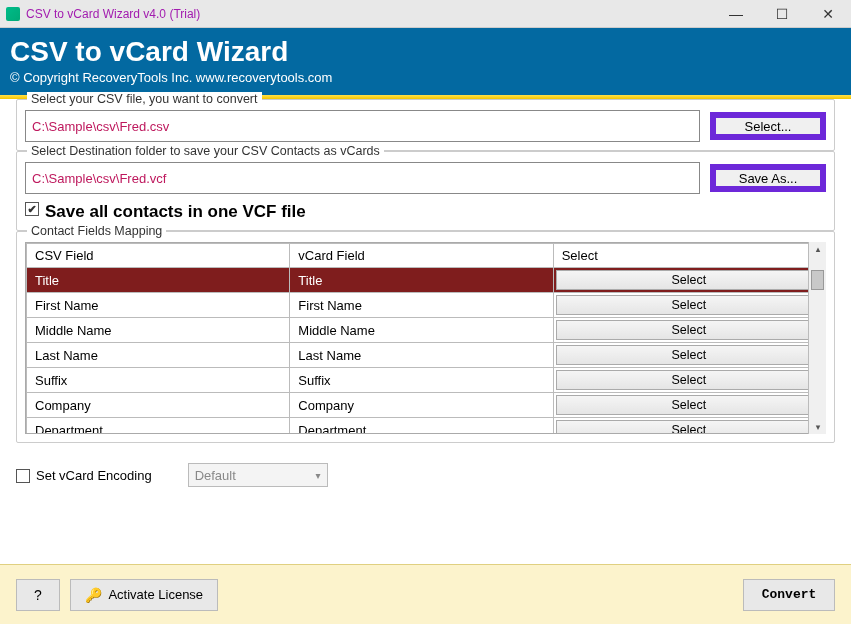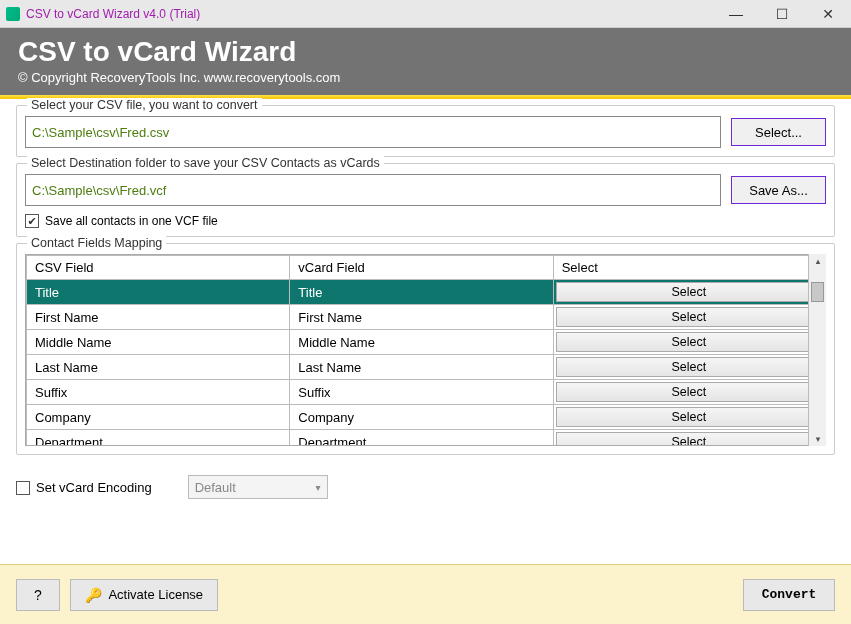--- a/index.html
+++ b/index.html
@@ -4,45 +4,45 @@
 <style>
 * { box-sizing: border-box; margin: 0; padding: 0; font-family: "Segoe UI", Tahoma, sans-serif; }
 body { width: 851px; height: 624px; background: #fff; overflow: hidden; }
 
 .titlebar { height: 28px; background: #e8e8e8; display: flex; align-items: center; padding-left: 6px; border-bottom: 1px solid #ccc; }
 .titlebar .app-icon { width: 14px; height: 14px; background: linear-gradient(135deg,#0b8,#0a7); border-radius: 2px; margin-right: 6px; }
 .titlebar .title-text { font-size: 12px; color: #a21caf; flex: 1; }
 .titlebar .win-controls { display: flex; }
 .titlebar .win-btn { width: 46px; height: 28px; display: flex; align-items: center; justify-content: center; font-size: 14px; color: #333; cursor: pointer; }
 
-.header-blue { background: #737373; padding: 8px 18px 10px; }
+.header-blue { background: #0369a1; padding: 8px 10px 10px; }
 .header-blue .app-title { color: #fff; font-size: 28px; font-weight: bold; }
 .header-blue .copyright { color: #fff; font-size: 13px; margin-top: 2px; }
 
 .yellow-bar { height: 4px; background: linear-gradient(#ffe14a,#f5c500); }
 
 .content { padding: 0 16px; }
 
-.fieldset { border: 1px solid #ccc; border-radius: 2px; margin-top: 6px; padding: 10px 8px 8px; position: relative; }
+.fieldset { border: 1px solid #ccc; border-radius: 2px; margin-top: 0; padding: 10px 8px 8px; position: relative; }
 .fieldset .legend { position: absolute; top: -8px; left: 10px; background: #fff; padding: 0 4px; font-size: 12.5px; color: #333; }
 
 .row-input { display: flex; gap: 10px; align-items: center; }
-.text-input { flex: 1; height: 24px; border: 1px solid #888; padding: 15px 6px; font-size: 13px; color: #4d7c0f; }
-.side-btn { width: 95px; height: 28px; background: #f0f0f0; border: 1px solid #6d28d9; font-size: 13px; cursor: pointer; }
+.text-input { flex: 1; height: 24px; border: 1px solid #888; padding: 15px 6px; font-size: 13px; color: #be185d; }
+.side-btn { width: 116px; height: 28px; background: #f0f0f0; border: 6px solid #6d28d9; font-size: 13px; cursor: pointer; }
 
-.check-row { margin-top: 8px; display: flex; align-items: flex-end; gap: 6px; font-size: 12px; }
+.check-row { margin-top: 8px; display: flex; align-items: flex-start; gap: 6px; font-size: 17px; font-weight: bold; }
 .check-row .cb { width: 14px; height: 14px; border: 1px solid #555; display: flex; align-items: center; justify-content: center; font-size: 11px; color: #333; cursor: pointer; }
 .check-row .cb.checked::after { content: "✔"; }
 
 .mapping-table { width: 100%; border-collapse: collapse; }
 .table-wrap { position: relative; }
 .table-scroll { height: 192px; overflow: hidden; border: 1px solid #aaa; }
 .mapping-table th { text-align: left; font-weight: normal; font-size: 13px; border: 1px solid #bbb; padding: 4px 8px; background: #fff; }
 .mapping-table td { font-size: 13px; border: 1px solid #bbb; padding: 3px 8px; height: 24px; }
-.mapping-table tr.selected td { background: #0f766e; color: #fff; }
+.mapping-table tr.selected td { background: #7f1d1d; color: #fff; }
 .cell-btn { width: 100%; height: 20px; background: linear-gradient(#f5f5f5,#e5e5e5); border: 1px solid #aaa; font-size: 12.5px; cursor: pointer; }
 .vbar { position: absolute; right: 0; top: 0; width: 18px; height: 100%; background: #f0f0f0; border-left: 1px solid #bbb; }
 .vbar .thumb { position: absolute; top: 28px; left: 2px; width: 13px; height: 20px; background: #c8c8c8; border: 1px solid #999; }
 .vbar .arrow { position: absolute; left: 0; width: 18px; height: 14px; display: flex; align-items: center; justify-content: center; font-size: 9px; color: #555; }
 .vbar .arrow.up { top: 0; }
 .vbar .arrow.down { bottom: 0; }
 
 .encoding-row { margin-top: 20px; display: flex; align-items: center; gap: 36px; }
 .encoding-row .cb-wrap { display: flex; align-items: flex-end; gap: 6px; font-size: 13px; }
 .encoding-row .cb { width: 14px; height: 14px; border: 1px solid #555; cursor: pointer; }

